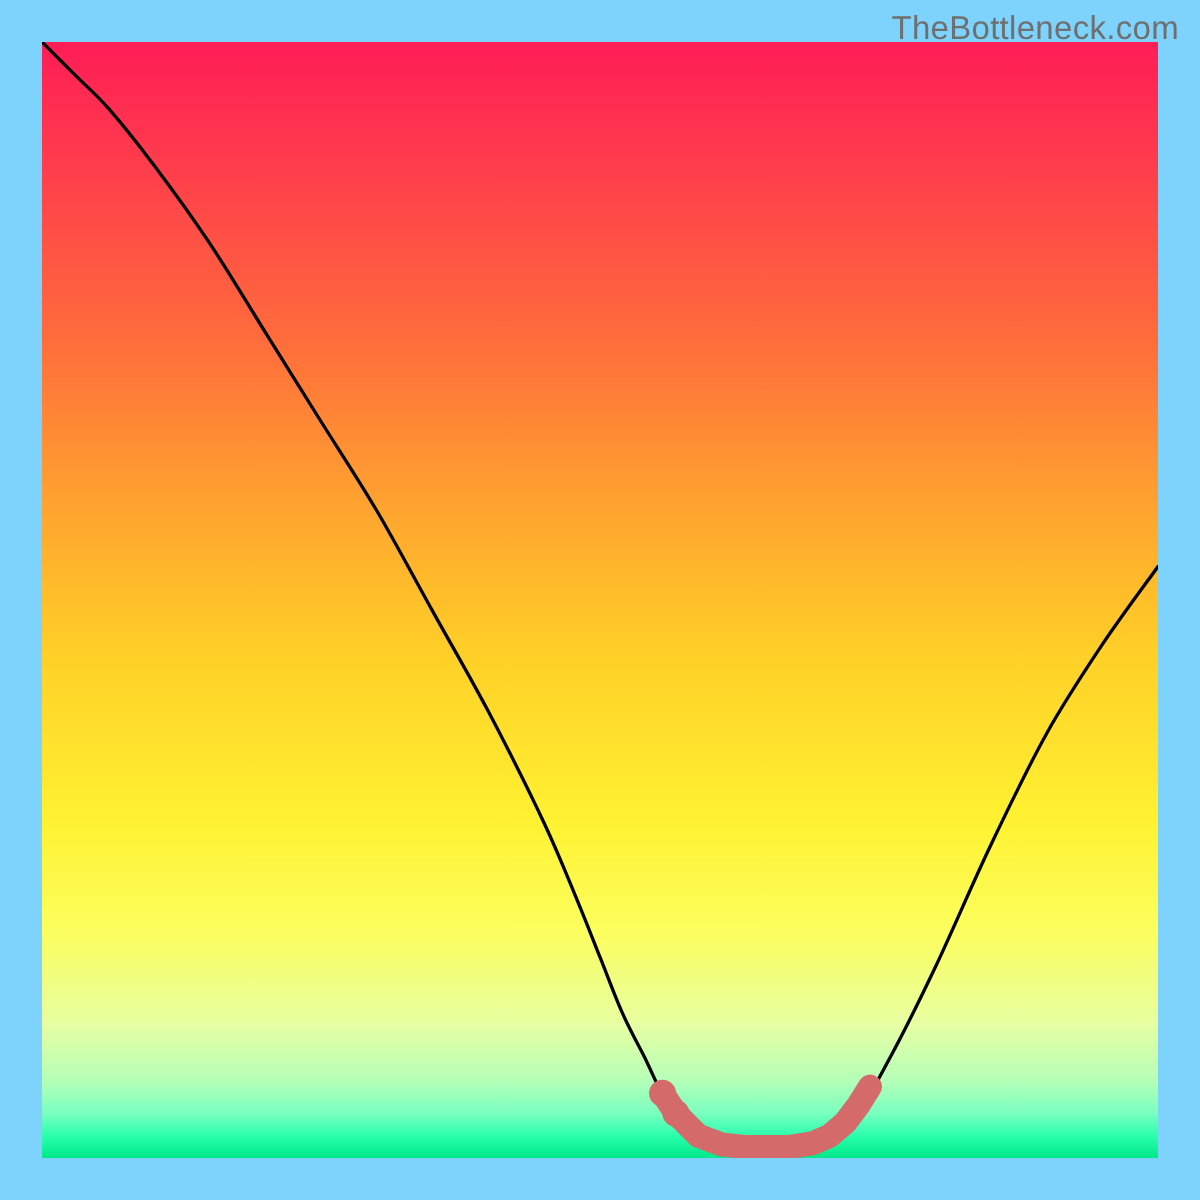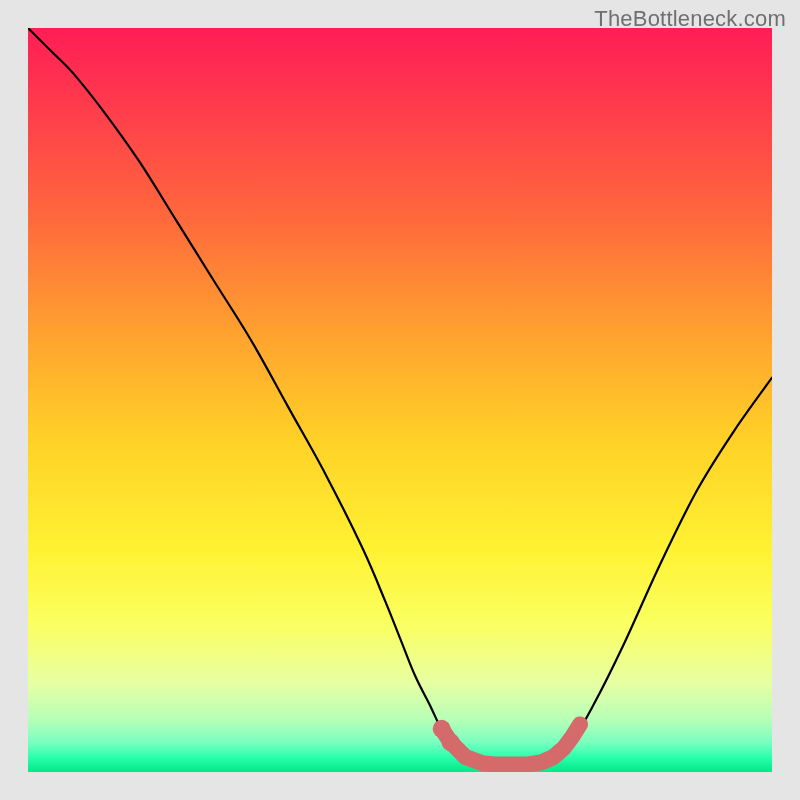--- a/index.html
+++ b/index.html
@@ -8,21 +8,21 @@
     width: 800px;
     height: 800px;
     background: #000;
     overflow: hidden;
     font-family: Arial, Helvetica, sans-serif;
   }
   .stage {
     position: relative;
     width: 800px;
     height: 800px;
-    background: #e5e5e5;
+    background: #7dd3fc;
   }
   .attribution {
     position: absolute;
     top: 6px;
     right: 14px;
     color: #6f6f6f;
     font-size: 22px;
     font-weight: 400;
     letter-spacing: 0.2px;
     z-index: 30;

